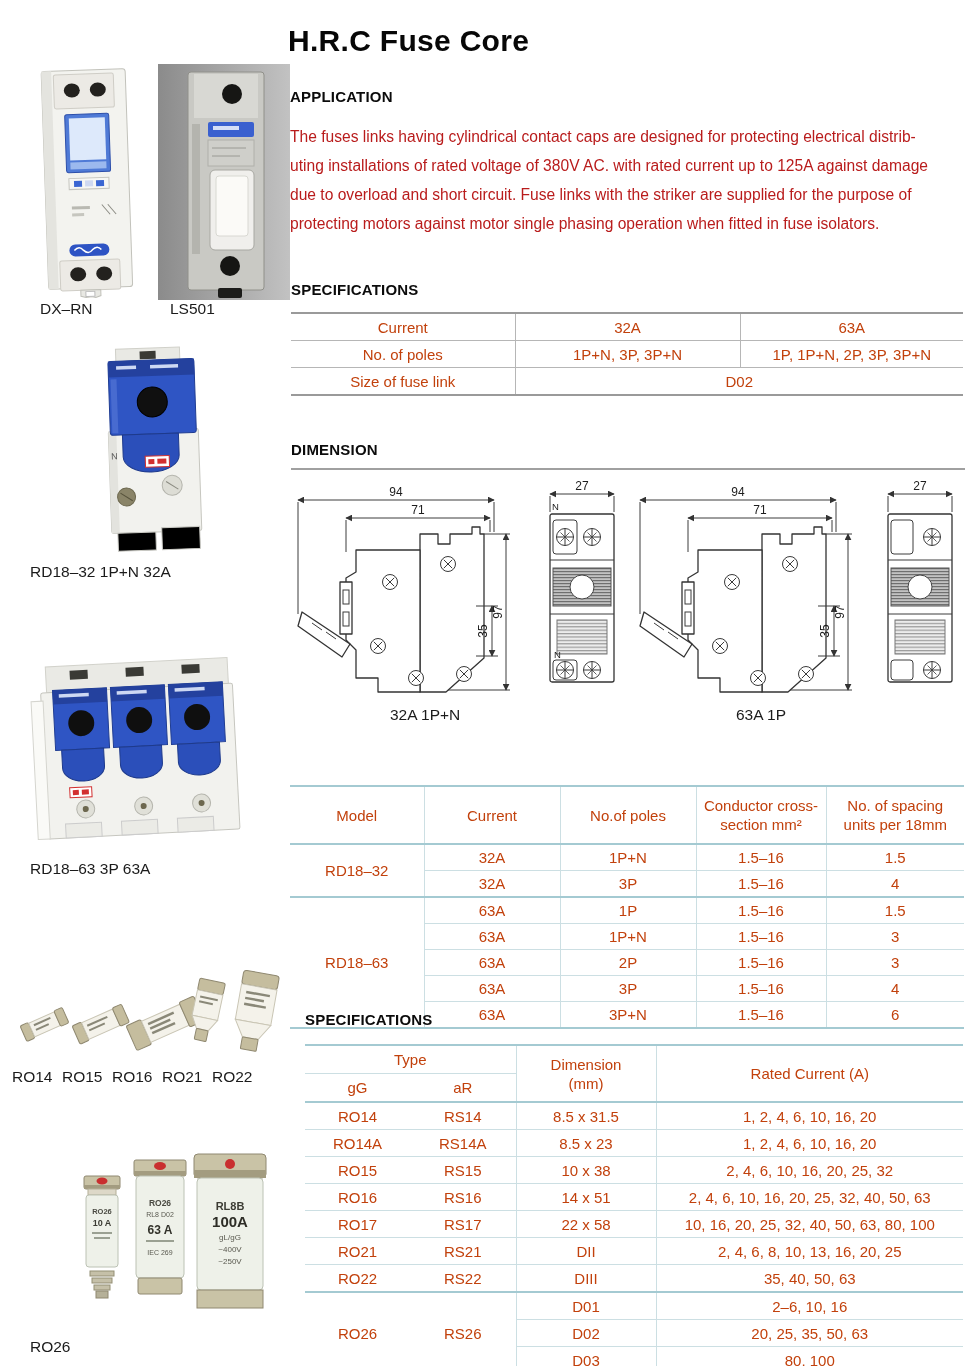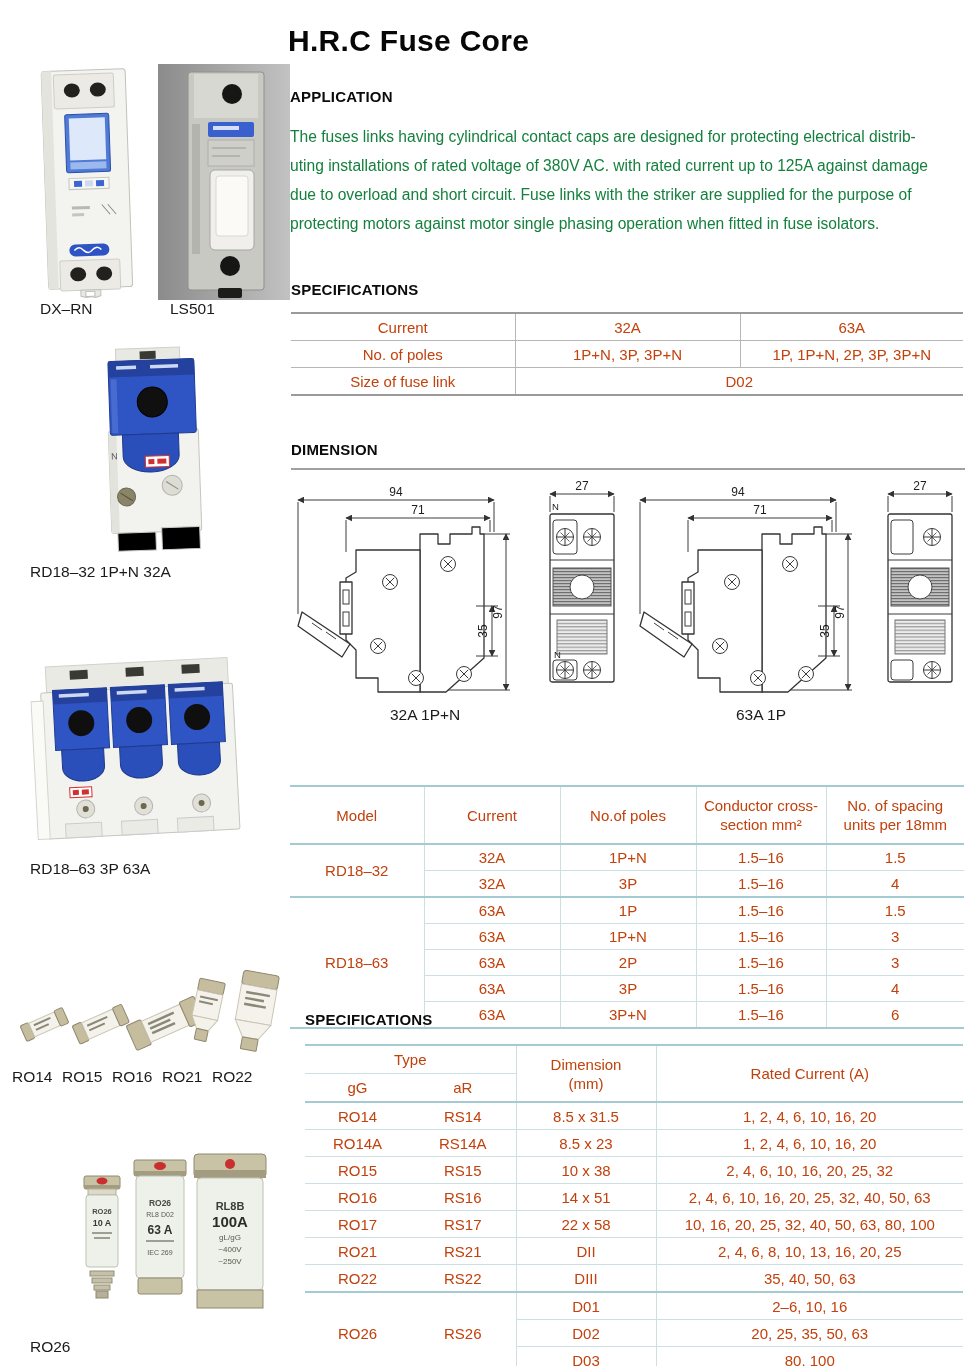--- a/index.html
+++ b/index.html
@@ -1,21 +1,21 @@
 <!DOCTYPE html>
 <html><head>
 <meta charset="utf-8">
 <style>
   html,body{margin:0;padding:0;background:#fff;}
   #page{position:relative;width:980px;height:1366px;background:#ffffff;overflow:hidden;
         font-family:"Liberation Sans",sans-serif;color:#222;}
   .abs{position:absolute;}
   .page-title{font-size:30px;font-weight:700;color:#070707;letter-spacing:.3px;}
   .sec-h{font-size:15px;font-weight:700;color:#0b0b0b;letter-spacing:.2px;}
-  .app-line{font-size:15.6px;line-height:29px;color:#15803d;white-space:nowrap;}
+  .app-line{font-size:15.6px;line-height:29px;color:#b91c1c;white-space:nowrap;}
   .cap{font-size:15.5px;color:#1b1b1b;}
   .rule{background:#a0a0a0;height:2px;}
 
   table{border-collapse:collapse;table-layout:fixed;font-size:15px;color:#c2410c;}
   td{text-align:center;vertical-align:middle;padding:0;}
 
   
   #t1{width:672px;border-top:2px solid #9a9a9a;border-bottom:2px solid #9a9a9a;}
   #t1 td{height:26px;border-bottom:1px solid #b6b6b6;}
   #t1 .v{border-left:1px solid #b6b6b6;}

